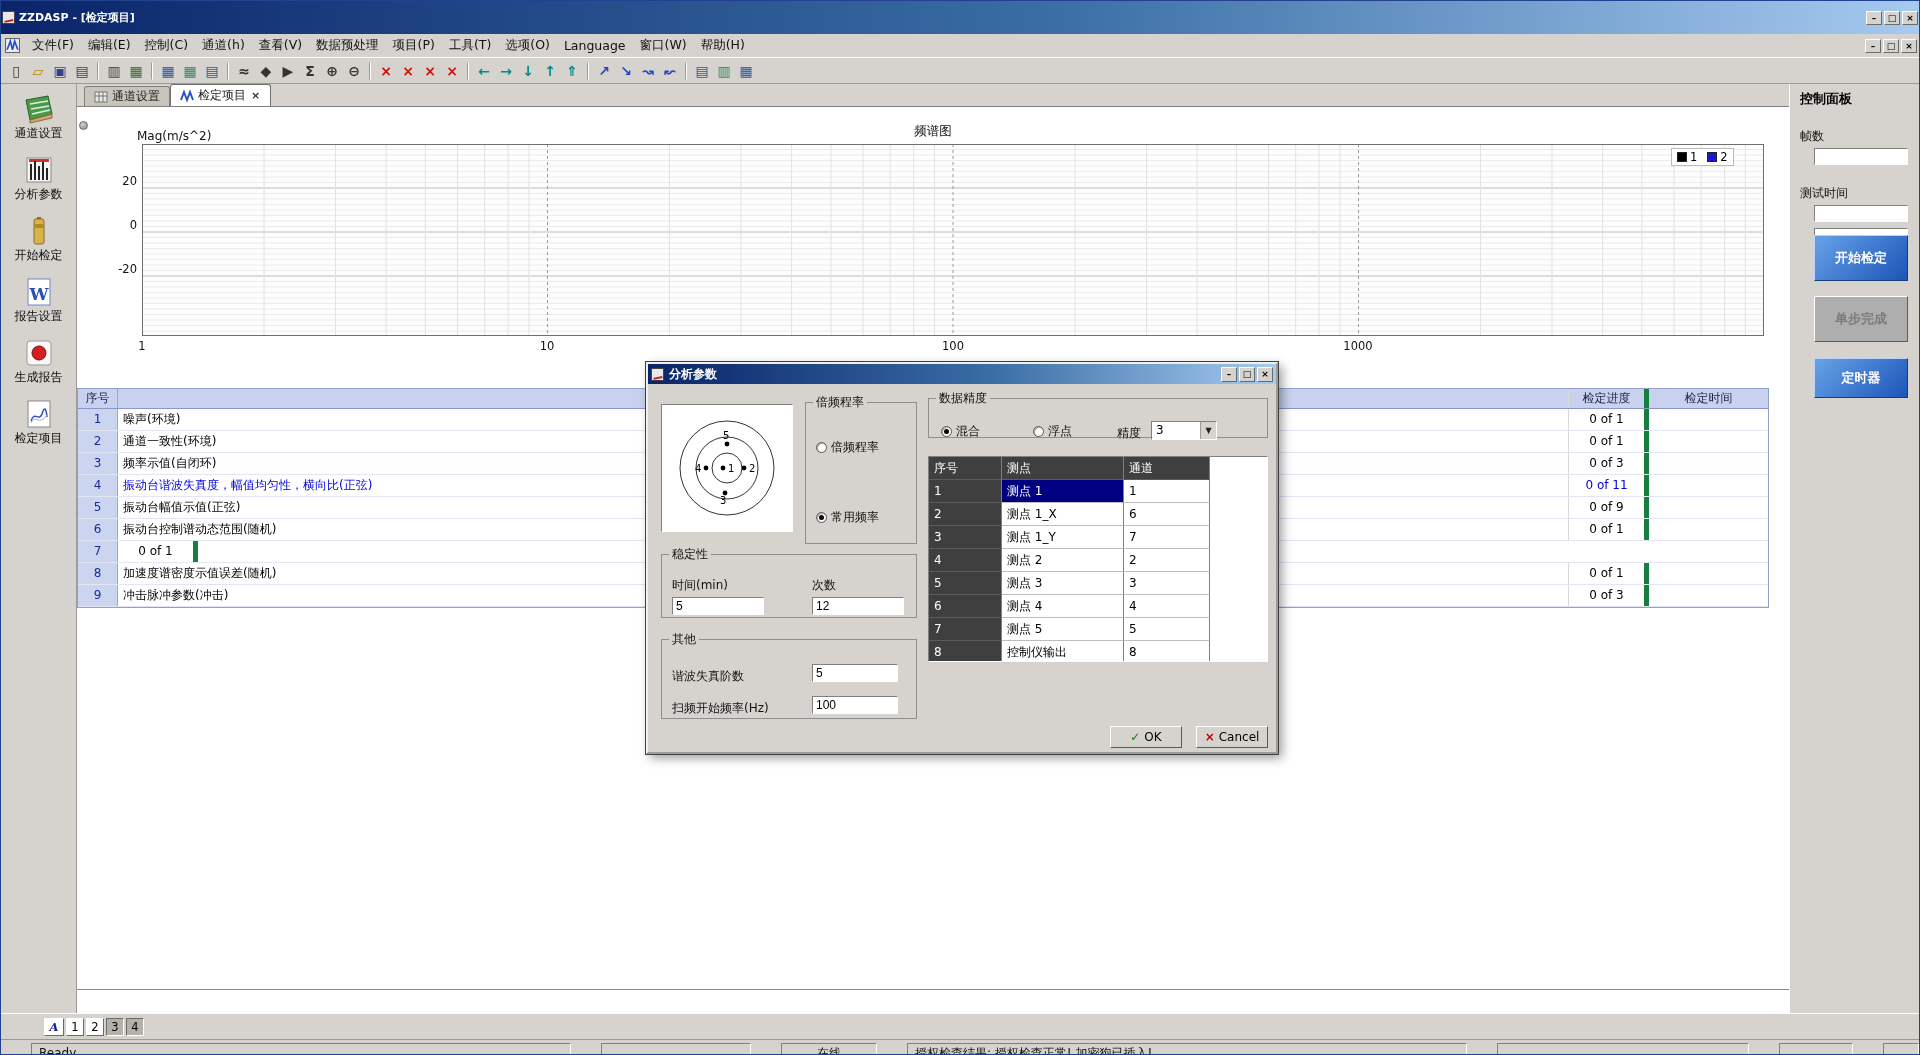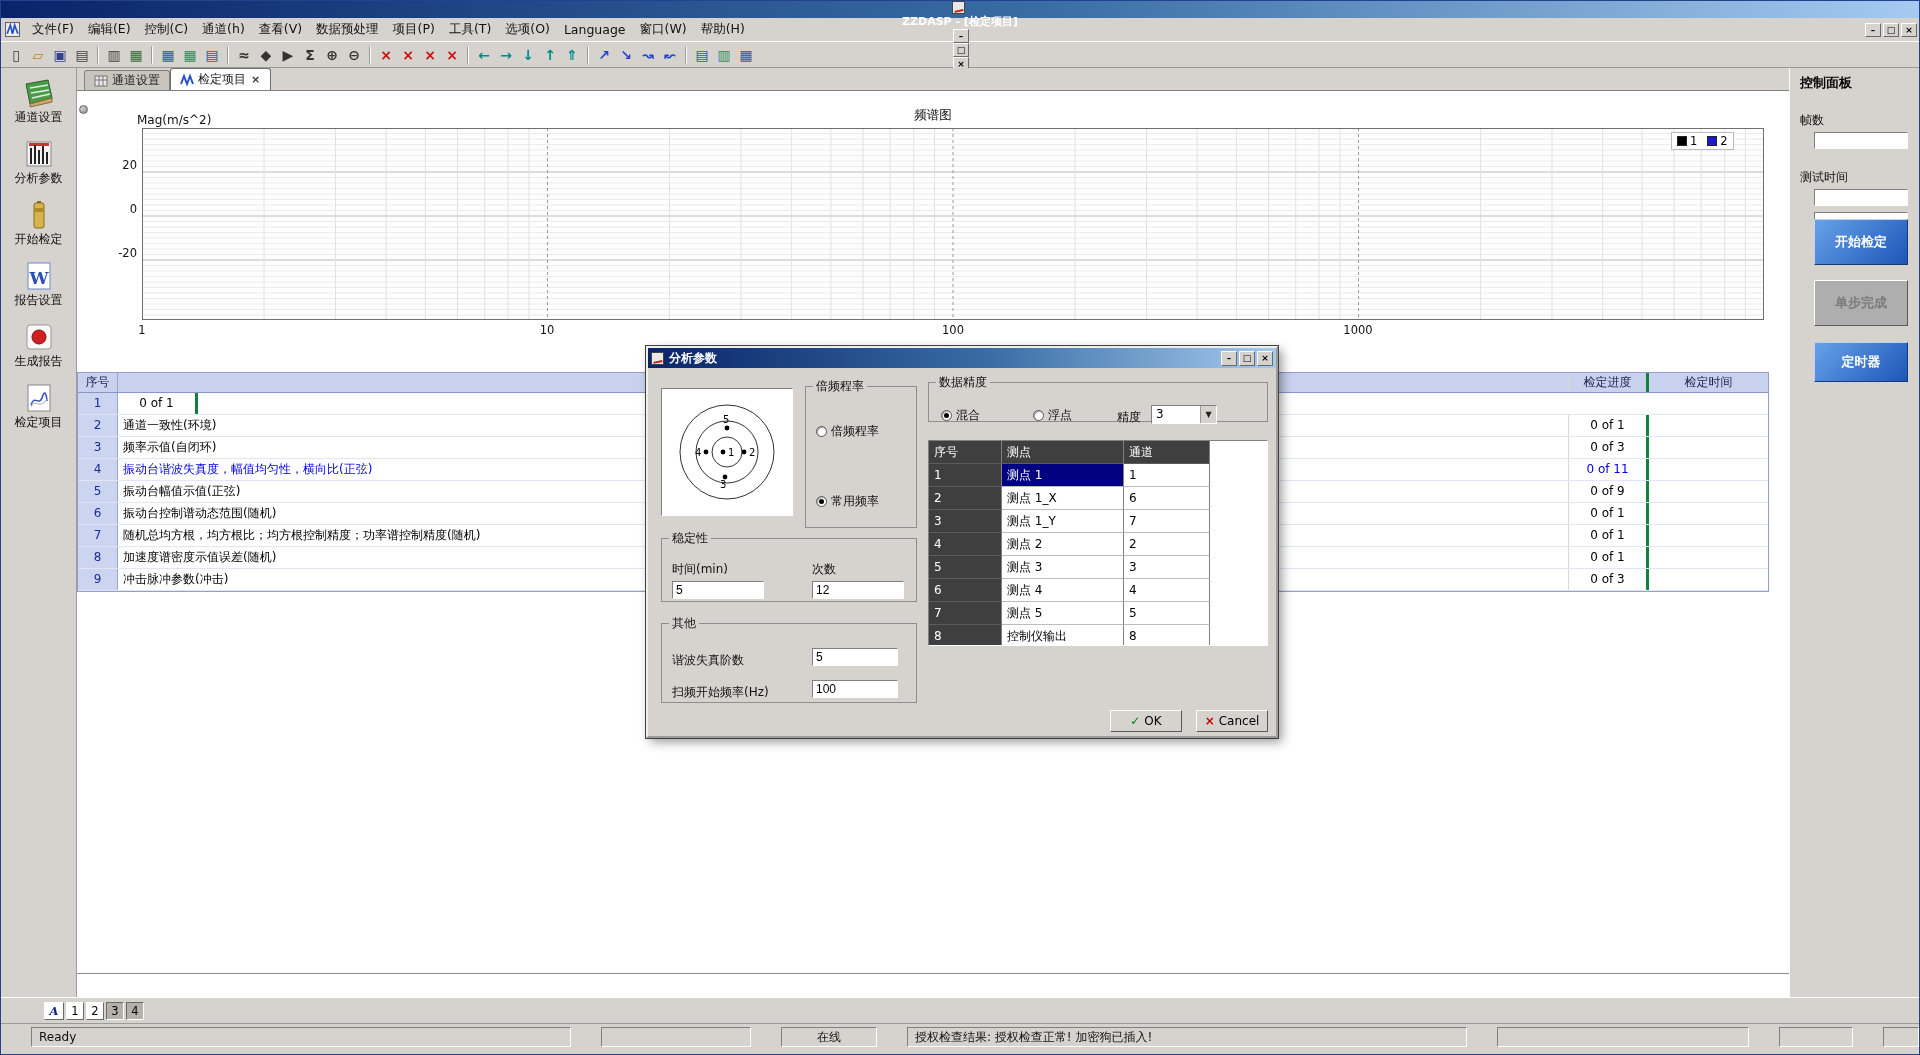--- a/index.html
+++ b/index.html
@@ -1,20 +1,20 @@
 <!DOCTYPE html>
 <html><head>
 <meta charset="utf-8">
 <style>
   * { margin:0; padding:0; box-sizing:border-box; }
   body { background:#555; font-family:"DejaVu Sans","Liberation Sans",sans-serif; }
   .screen { position:relative; width:1920px; height:1055px; background:#d6d3ce; overflow:hidden; border:1px solid #22418f; }
 
   
-  .titlebar { height:17px; background:linear-gradient(to right,#0a246a,#3a6ea5 55%,#a6caf0); display:flex; align-items:center; padding:0 8px; color:#fff; font-size:11px; font-weight:bold;flex-direction:column; }
+  .titlebar { height:33px; background:linear-gradient(to right,#0a246a,#3a6ea5 55%,#a6caf0); display:flex; align-items:center; padding:0 1px; color:#fff; font-size:11px; font-weight:bold; }
   .titlebar .app-ico { width:13px; height:13px; margin-right:4px; background:#e8e8e8; border:1px solid #444; position:relative; flex:0 0 auto;}
   .titlebar .app-ico::after { content:""; position:absolute; left:1px; top:4px; width:9px; height:4px; border-bottom:2px solid #c02020; transform:rotate(-12deg); }
   .tb-spacer { flex:1; }
   .winbtn { width:16px; height:14px; margin-left:2px; background:#d6d3ce; border:1px solid; border-color:#fff #6a6a6a #6a6a6a #fff; color:#000; font-size:9px; line-height:12px; text-align:center; font-weight:bold; }
 
   
   .menubar { height:24px; display:flex; align-items:center; padding:0 2px; background:#d6d3ce; border-bottom:1px solid #fff; font-size:12.5px; color:#111; }
   .mdi-ico { width:15px; height:15px; margin:0 5px 0 2px; }
   .menu-item { padding:2px 7px; cursor:default; }
 
@@ -54,21 +54,21 @@
   .lg-entry span:last-child { color:#000; }
 
   
   .vtable { position:absolute; left:0; top:281px; width:1692px; border:1px solid #93a0cc; font-size:12px; }
   .vt-header { display:flex; background:#c8d2ee; color:#1a2350; height:20px; line-height:19px; border-bottom:1px solid #8a96c8; }
   .vt-row { display:flex; height:22px; line-height:21px; background:#fff; border-bottom:1px solid #e2e6f4; color:#000; }
   .vt-cell { overflow:hidden; white-space:nowrap; }
   .vt-cell.idx { width:40px; text-align:center; background:#ccd5f0; color:#1a2a9a; border-right:1px solid #9aa6d0; }
   .vt-header .vt-cell.idx { background:#c8d2ee; color:#1a2350; }
   .vt-cell.name { width:1451px; padding-left:5px; border-right:1px solid #d8d8d8; }
-  .vt-cell.prog { width:80px; text-align:center; border-right:3px solid #15803d; }
+  .vt-cell.prog { width:80px; text-align:center; border-right:5px solid #15803d; }
   .vt-cell.time { width:119px; text-align:center; }
   .vt-row.active .name, .vt-row.active .prog { color:#0000e0; }
   .bottom-divider { position:absolute; left:0; right:0; top:882px; border-top:1px solid #8a8a8a; }
 
   
   .rpanel { position:absolute; right:0; top:0; width:132px; height:929px; background:#d6d3ce; border-left:1px solid #fff; padding:6px 0 0 10px; }
   .rp-title { font-size:13px; font-weight:bold; color:#000; margin-bottom:12px; }
   .rp-label { font-size:12px; color:#111; display:block; margin:20px 0 3px 0; }
   .rp-input { width:94px; height:17px; border:1px solid; border-color:#808080 #fff #fff #808080; background:#fff; font-size:12px; padding:0 2px; display:block; margin-left:14px; }
   .cp-btn { position:absolute; left:24px; width:94px; font-size:13px; font-weight:bold; text-align:center; border:1px solid; border-color:#fff #5a5a5a #5a5a5a #fff; cursor:pointer; display:flex; align-items:center; justify-content:center; }
@@ -466,20 +466,21 @@
         <div class="vt-header">
           <div class="vt-cell idx">序号</div>
           <div class="vt-cell name"></div>
           <div class="vt-cell prog">检定进度</div>
           <div class="vt-cell time">检定时间</div>
         </div>
         <div>
 
             <div class="vt-row">
               <div class="vt-cell idx">1</div>
+              <div class="vt-cell name">噪声(环境)</div>
               <div class="vt-cell prog">0 of 1</div>
               <div class="vt-cell time"></div>
             </div>
 
             <div class="vt-row">
               <div class="vt-cell idx">2</div>
               <div class="vt-cell name">通道一致性(环境)</div>
               <div class="vt-cell prog">0 of 1</div>
               <div class="vt-cell time"></div>
             </div>
@@ -507,21 +508,20 @@
 
             <div class="vt-row">
               <div class="vt-cell idx">6</div>
               <div class="vt-cell name">振动台控制谱动态范围(随机)</div>
               <div class="vt-cell prog">0 of 1</div>
               <div class="vt-cell time"></div>
             </div>
 
             <div class="vt-row">
               <div class="vt-cell idx">7</div>
-              <div class="vt-cell name">随机总均方根，均方根比；均方根控制精度；功率谱控制精度(随机)</div>
               <div class="vt-cell prog">0 of 1</div>
               <div class="vt-cell time"></div>
             </div>
 
             <div class="vt-row">
               <div class="vt-cell idx">8</div>
               <div class="vt-cell name">加速度谱密度示值误差(随机)</div>
               <div class="vt-cell prog">0 of 1</div>
               <div class="vt-cell time"></div>
             </div>

